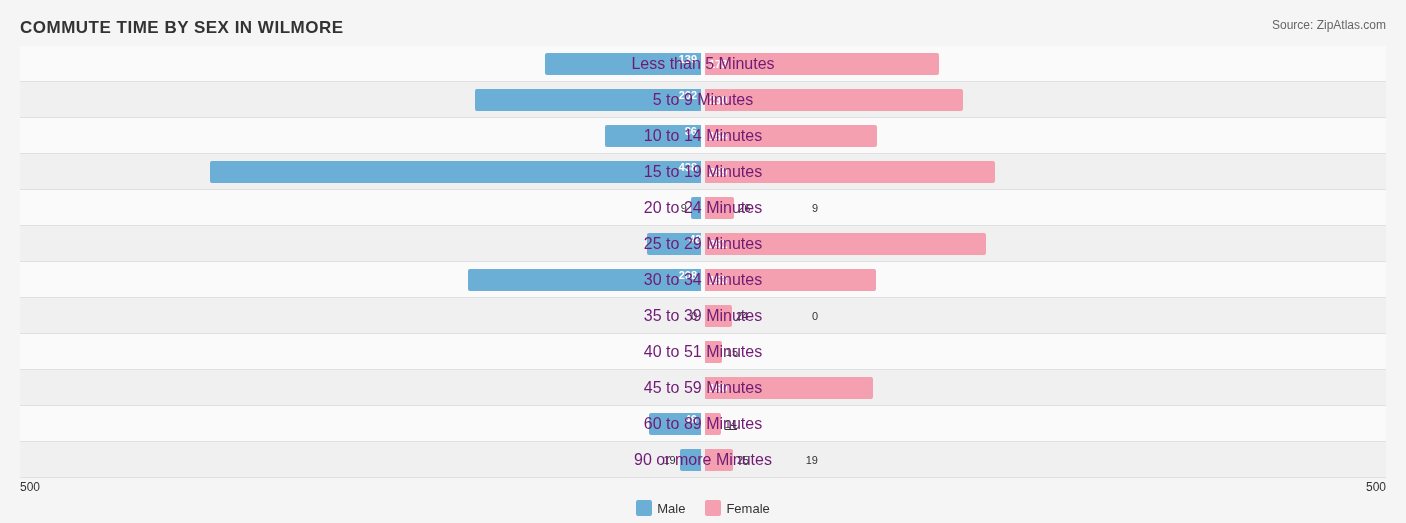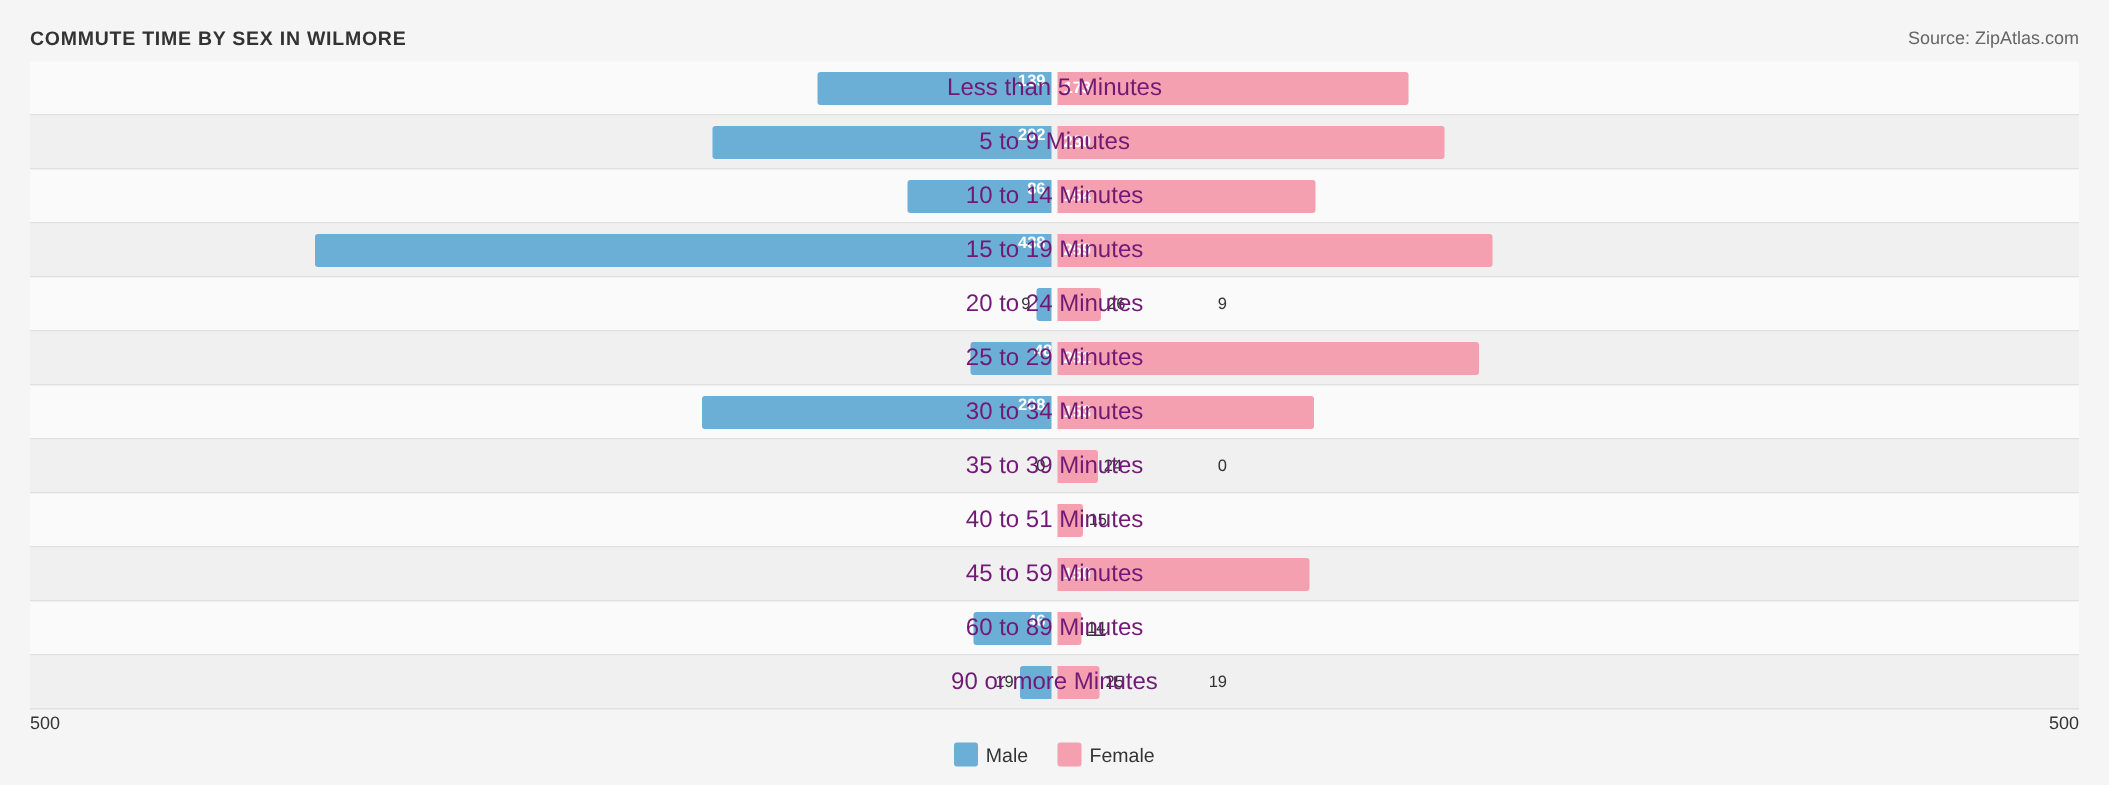--- a/index.html
+++ b/index.html
@@ -13,21 +13,21 @@
       overflow: hidden;
     }
     .chart-container {
       width: 1406px;
       height: 523px;
       background: #f5f5f5;
       padding: 18px 20px 30px 20px;
       position: relative;
     }
     .chart-title {
-      font-size: 13px;
+      font-size: 17px;
       font-weight: bold;
       text-transform: uppercase;
       color: #333;
       margin-bottom: 8px;
       letter-spacing: 0.5px;
     }
     .source {
       position: absolute;
       top: 18px;
       right: 20px;

